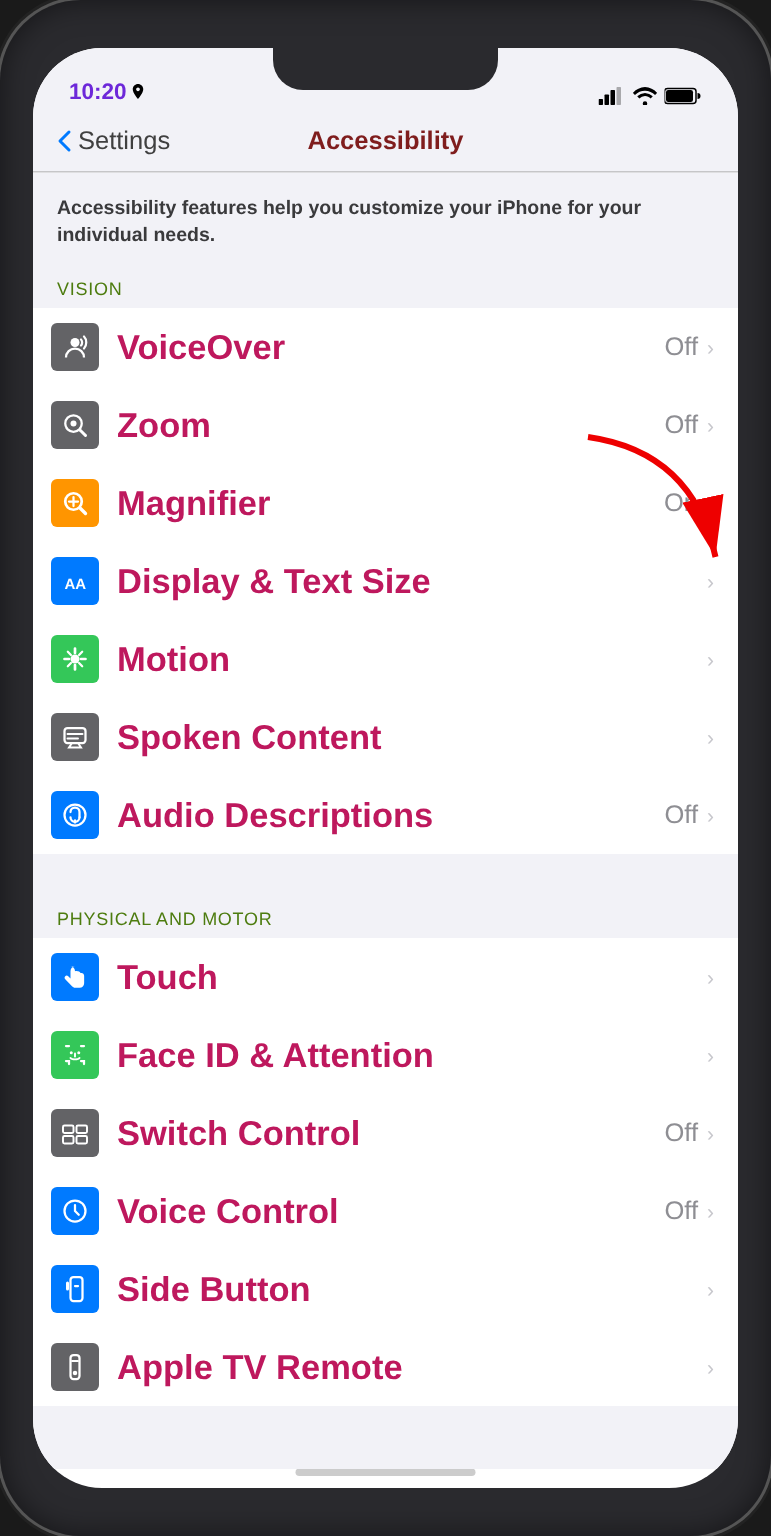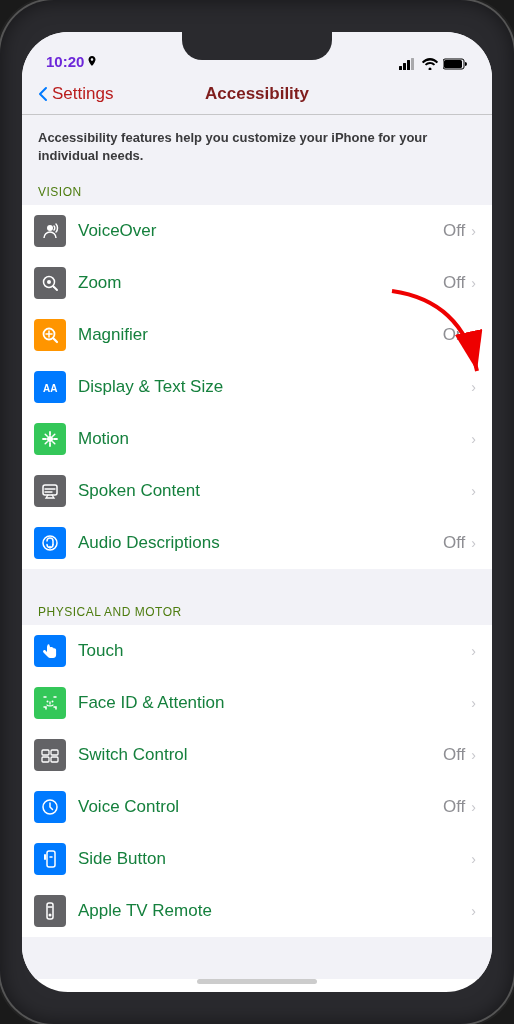--- a/index.html
+++ b/index.html
@@ -172,22 +172,23 @@
     }
 
     .row-content {
       flex: 1;
       display: flex;
       align-items: center;
       justify-content: space-between;
     }
 
     .row-label {
-      font-size: 17px;
-      color: #15803d;
+      font-size: 23px;
+      color: #be185d;
+      font-weight: bold;
     }
 
     .row-right {
       display: flex;
       align-items: center;
       gap: 4px;
       color: #8e8e93;
       font-size: 17px;
     }
 
@@ -251,21 +252,21 @@
           <path d="M22 4v4a2 2 0 0 0 0-4z"></path>
         </svg>
       </div>
     </div>
 
     <div class="nav-bar">
       <div class="nav-back">
         <svg width="10" height="16" viewBox="0 0 10 16" fill="#007aff">
           <path d="M8 2L2 8l6 6" stroke="#007aff" stroke-width="2" fill="none" stroke-linecap="round" stroke-linejoin="round"></path>
         </svg>
-        <span style="color:#b91c1c;font-size:17px;margin-left:2px;">Settings</span>
+        <span style="color:#404040;font-size:17px;margin-left:2px;">Settings</span>
       </div>
       <span class="nav-title">Accessibility</span>
     </div>
 
     <div class="content">
 
       <div class="description-section">
         <p class="description-text">Accessibility features help you customize your iPhone for your individual needs.</p>
       </div>
 

